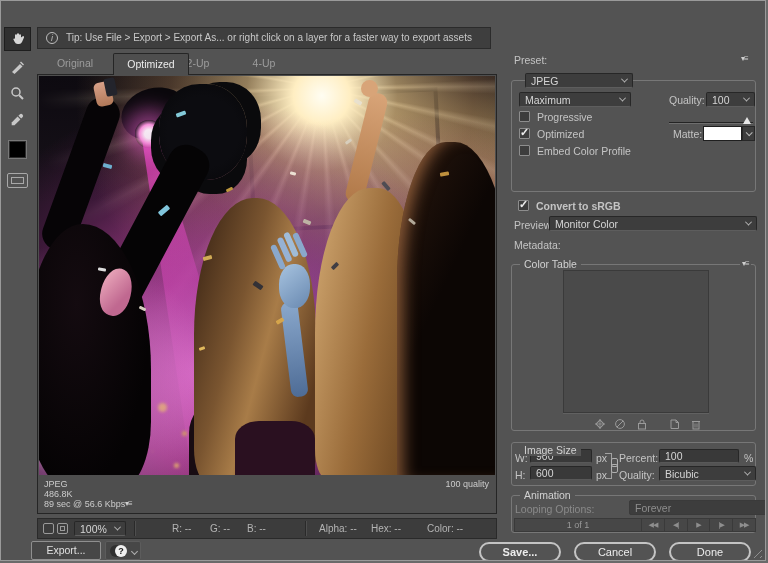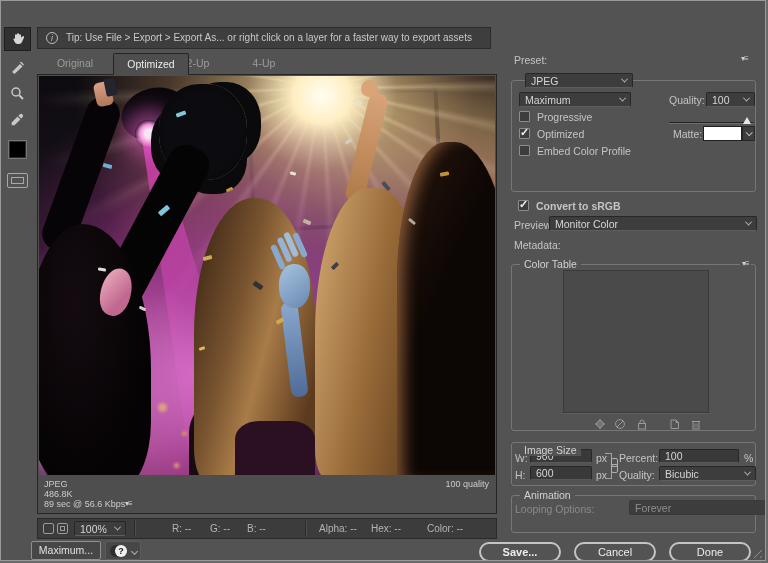--- a/index.html
+++ b/index.html
@@ -333,22 +333,30 @@
       <span class="chev"></span>
   </div>
 
   <div class="grp" style="left:510px;top:494px;width:245px;height:38px;"></div>
   <span class="grp-title" style="left:519px;top:488px;">Animation</span>
   <span class="lbl dis" style="left:514px;top:502px;">Looping Options:</span>
   <div class="dd dis" style="left:592px;top:499px;width:163px;margin-left:36px;">
     <span>Forever</span>
       <span class="chev"></span>
   </div>
-
-  <div class="btn-prev">Maximum...</div>
+  <div class="navbar">
+    <div class="nav-count">1 of 1</div>
+    <div class="nav-btn">◀◀</div>
+    <div class="nav-btn">◀|</div>
+    <div class="nav-btn">▶</div>
+    <div class="nav-btn">|▶</div>
+    <div class="nav-btn">▶▶</div>
+  </div>
+
+  <div class="btn-prev">Export...</div>
   <div class="browser-ctl">
     <span class="bc-circ1"></span>
     <span class="bc-circ2">?</span>
     <span class="bc-chev"></span>
   </div>
   <div class="pill" style="left:478px;font-weight:bold;">Save...</div>
   <div class="pill" style="left:573px;">Cancel</div>
   <div class="pill" style="left:668px;">Done</div>
   <div class="grip"></div>
 </div>

